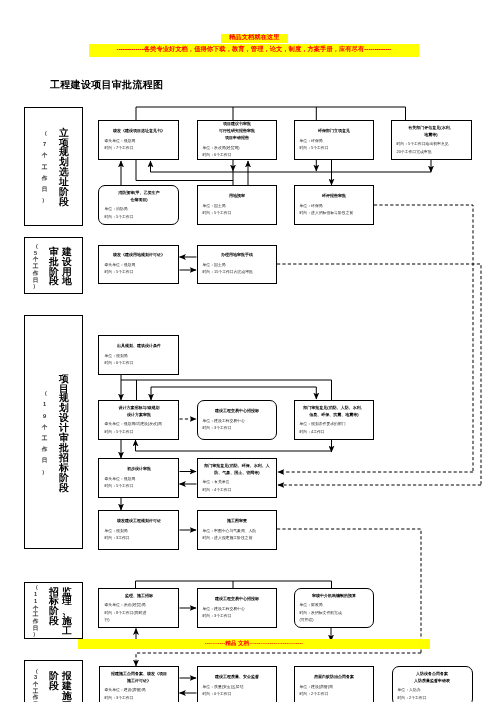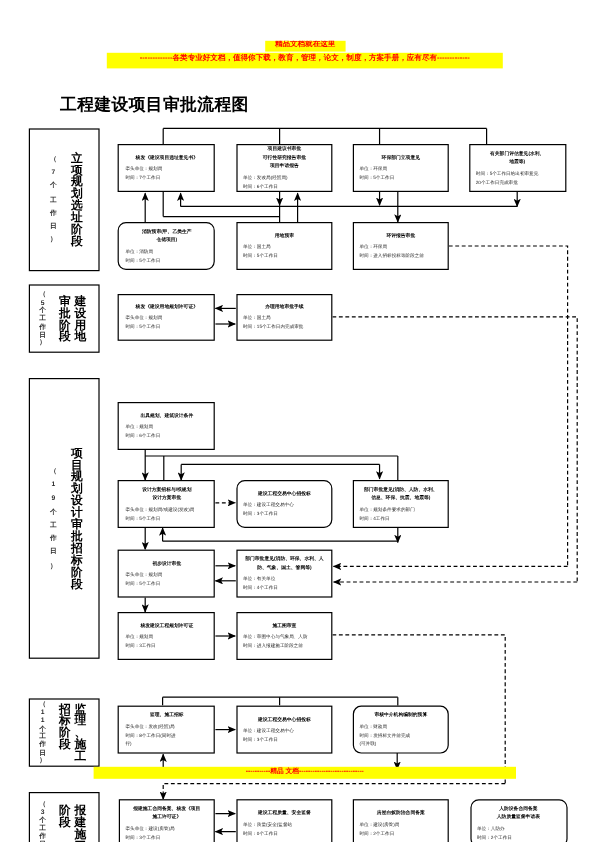--- a/index.html
+++ b/index.html
@@ -3,21 +3,21 @@
 <meta charset="utf-8">
 <style>
   html,body{margin:0;padding:0;background:#ffffff;}
   body{width:496px;height:702px;position:relative;overflow:hidden;
        font-family:"Liberation Sans", sans-serif;}
   #page{position:absolute;left:0;top:0;width:496px;height:702px;background:#fff;}
 
   .band{position:absolute;background:#FFFF00;white-space:nowrap;color:#FF0000;
         font-weight:bold;line-height:1;overflow:hidden;}
   .doc-title{position:absolute;font-weight:bold;color:#000;white-space:nowrap;
-             font-size:14px;letter-spacing:0.3px;line-height:1;}
+             font-size:10px;letter-spacing:0.3px;line-height:1;}
 
   .sect{position:absolute;border:1px solid #000;box-sizing:border-box;background:#fff;}
   .vcol{position:absolute;text-align:center;color:#000;}
   .vcol span{display:block;}
   .vcol .vsub{width:13px;}
   .vname{font-weight:bold;font-size:9.8px;line-height:9.9px;}
   .vdays{font-weight:bold;font-size:5.6px;line-height:6.7px;color:#2b2b2b;}
 
   .box{position:absolute;border:1px solid #000;box-sizing:border-box;background:#fff;
        text-align:center;color:#000;}

